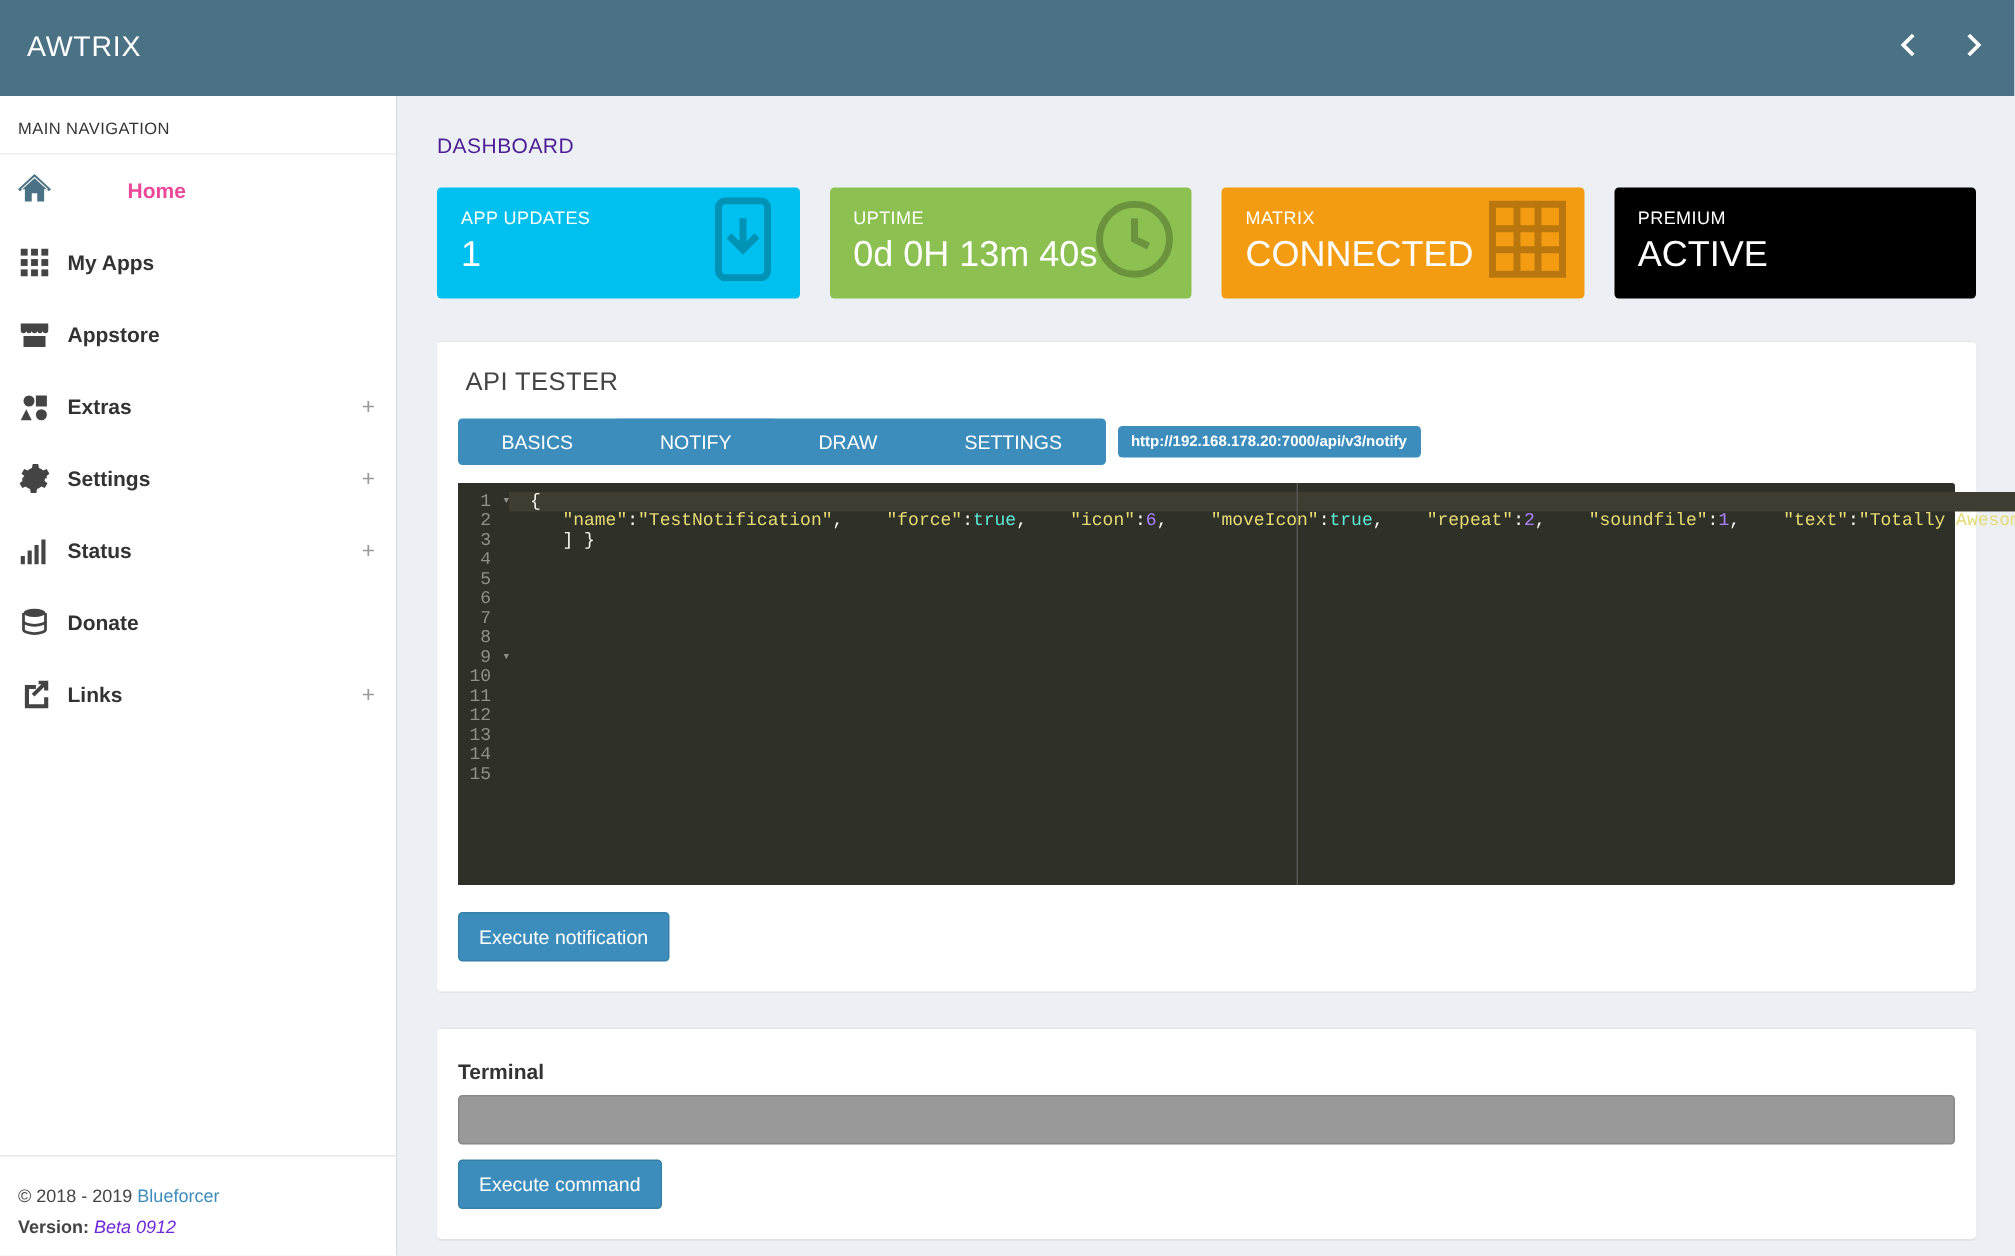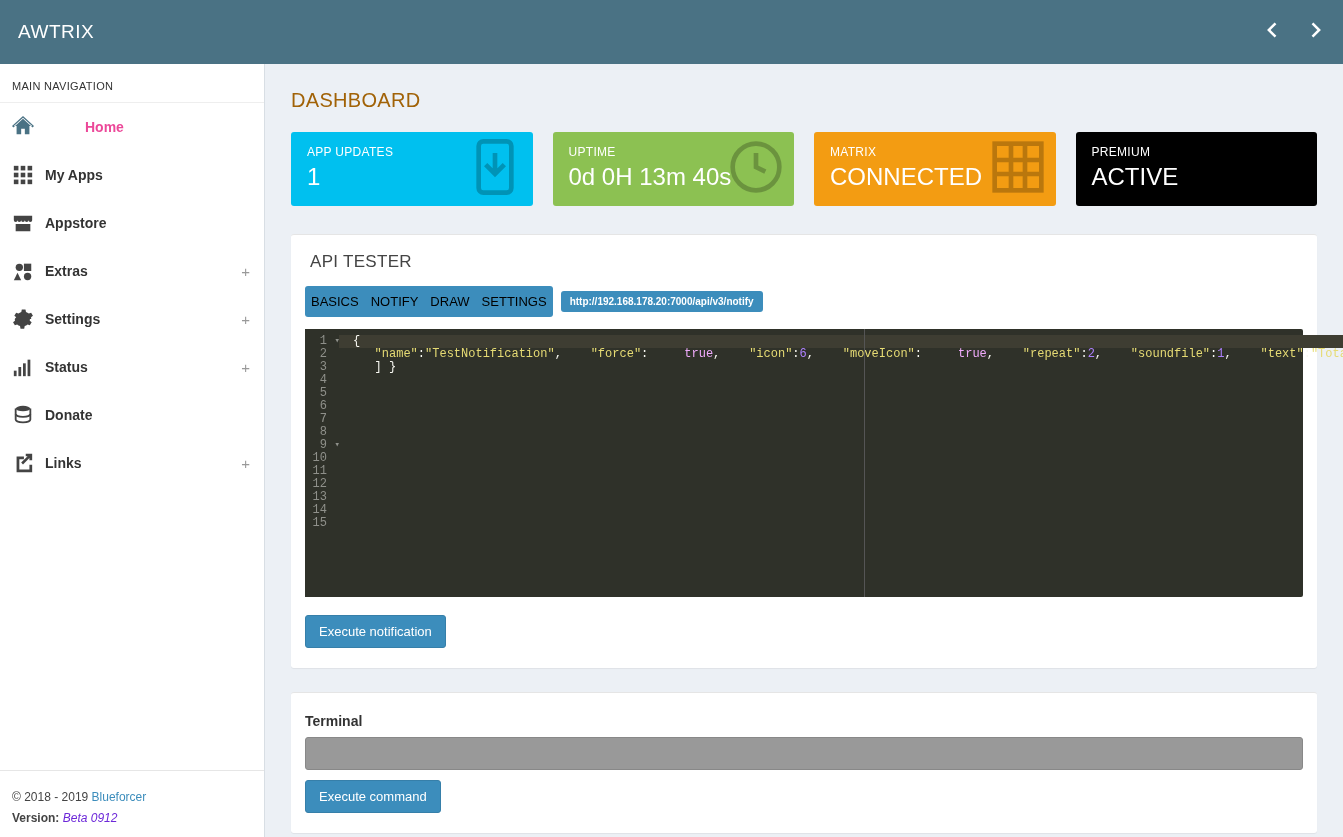--- a/index.html
+++ b/index.html
@@ -19,49 +19,49 @@
 .nav-item.active { color: #ec4899; gap: 40px; }
 .nav-item .icon-slot { width: 33px; display: flex; align-items: center; justify-content: flex-start; }
 .nav-item .icon-slot svg { width: 22px; height: 22px; fill: #444; }
 .nav-item.active .icon-slot svg { fill: #4a7284; }
 .nav-item .expand { position: absolute; right: 14px; color: #999; font-size: 15px; font-weight: 400; }
 .sidebar-footer { border-top: 1px solid #e6e6e6; padding: 16px 12px; font-size: 12px; color: #444; line-height: 1.7; }
 .sidebar-footer a { color: #3c8dbc; text-decoration: none; }
 .version-val { font-style: italic; color: #6d28d9; }
 
 .main { flex: 1; padding: 25px 26px; overflow-y: auto; }
-.page-head { font-size: 20px; color: #a16207; font-weight: 400; margin-bottom: 20px; letter-spacing: 0.3px; }
+.page-head { font-size: 14px; color: #4c1d95; font-weight: 400; margin-bottom: 20px; letter-spacing: 0.3px; }
 
 .cards { display: flex; gap: 20px; margin-bottom: 28px; }
 .card { flex: 1; height: 74px; border-radius: 3px; padding: 13px 16px; color: #fff; position: relative; overflow: hidden; }
 .card-label { font-size: 12px; font-weight: 500; margin-bottom: 4px; letter-spacing: 0.3px; }
 .card-value { font-size: 24px; font-weight: 400; }
 .card-icon { position: absolute; right: 10px; top: 50%; transform: translateY(-50%); opacity: 0.23; }
 .card-icon svg { width: 56px; height: 56px; fill: #000; }
 
 .panel { background: #fff; border-radius: 3px; border-top: 1px solid #e5e5e5; box-shadow: 0 1px 1px rgba(0,0,0,0.06); margin-bottom: 24px; }
 .panel-title { padding: 17px 19px 14px; font-size: 17px; color: #444; font-weight: 400; letter-spacing: 0.3px; }
 .panel-body { padding: 0 14px 20px; }
 
 .tabs-row { display: flex; align-items: center; gap: 8px; margin-bottom: 12px; padding: 0 14px; }
 .tabs { display: flex; background: #3c8dbc; border-radius: 3px; overflow: hidden; }
-.tab { padding: 8px 6px; font-size: 13px; color: #000000; cursor: pointer; font-weight: 400; }
+.tab { padding: 8px 29px; font-size: 13px; color: #ffffff; cursor: pointer; font-weight: 400; }
 .tab.active { background: #3c8dbc; }
 .endpoint-badge { background: #3c8dbc; color: #fff; font-size: 10px; padding: 5px 9px; border-radius: 3px; font-weight: 600; }
 
 .code-editor { background: #2f3129; border-radius: 2px; margin: 0 0 18px; height: 268px; display: flex; font-family: Consolas, Monaco, "Courier New", monospace; font-size: 12px; line-height: 13px; }
 .gutter { background: #2f3129; color: #8f908a; padding: 6px 8px 6px 0; text-align: right; min-width: 34px; user-select: none; }
 .gutter div { padding-right: 4px; }
 .gutter .fold { position: relative; }
 .gutter .fold::after { content: "▾"; position: absolute; right: -9px; font-size: 9px; color: #8f908a; }
 .code-body { flex: 1; padding: 6px 0 6px 14px; color: #f8f8f2; position: relative; }
 .code-line { white-space: pre; }
 .hl-line { background: #3e3d32; display: block; margin-left: -14px; padding-left: 14px; margin-right: -999px; }
 .str { color: #e6db74; }
-.bool { color: #f0abfc; margin-left: 36px; }
+.bool { color: #5eead4; }
 .num { color: #ae81ff; }
 .punc { color: #f8f8f2; }
 .divider { position: absolute; top: 0; bottom: 0; width: 1px; background: #555; left: 525px; }
 
 .btn { background: #3c8dbc; color: #fff; border: 1px solid #367fa9; padding: 8px 13px; font-size: 13px; border-radius: 3px; cursor: pointer; }
 
 .terminal-label { font-size: 14px; font-weight: 700; color: #333; margin-bottom: 8px; }
 .terminal-input { width: 100%; height: 33px; background: #999; border: 1px solid #888; border-radius: 3px; margin-bottom: 10px; padding: 0 8px; color: #fff; }
 </style>
 </head>

